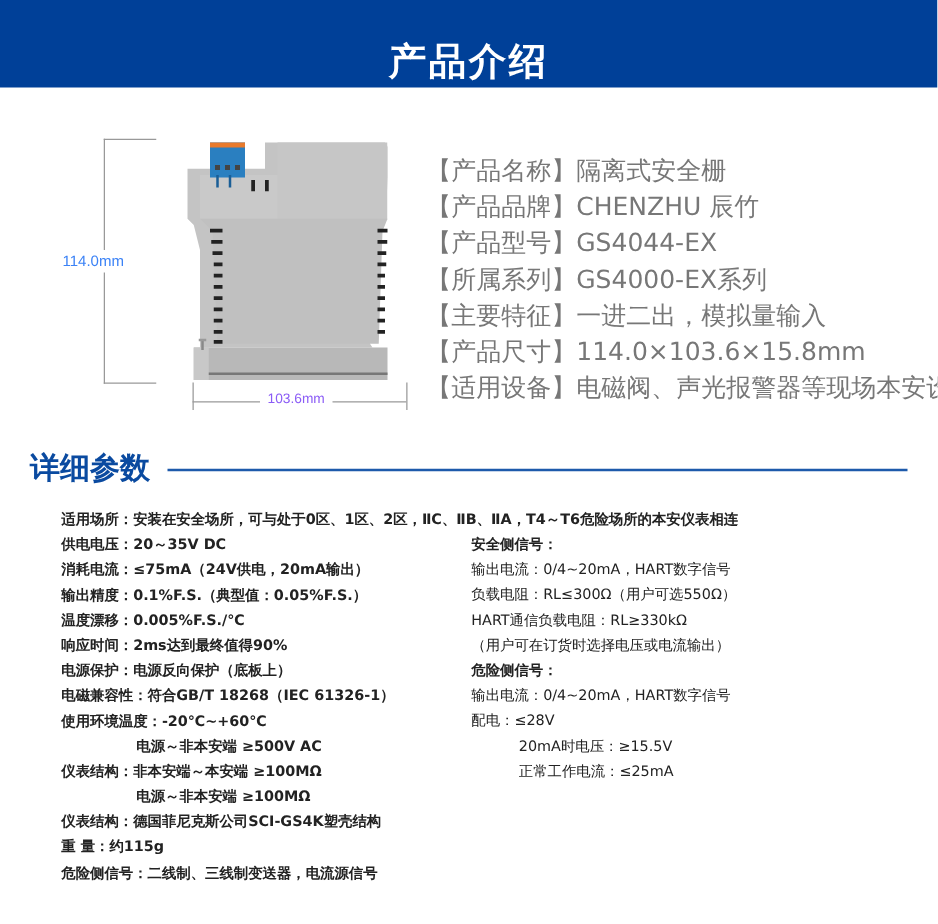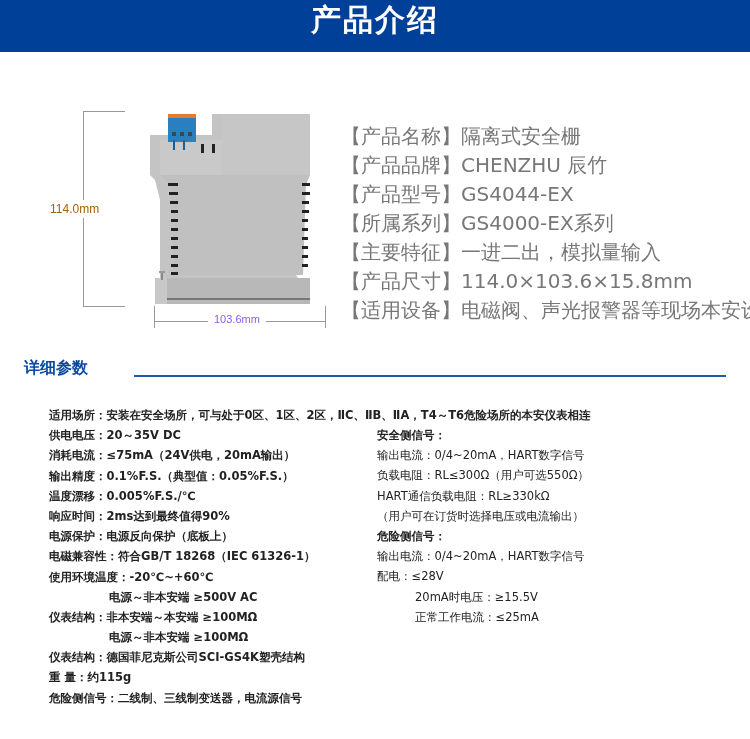--- a/index.html
+++ b/index.html
@@ -1,55 +1,55 @@
 <!DOCTYPE html>
 <html><head>
 <meta charset="utf-8">
 <style>
   html, body { margin: 0; padding: 0; }
   body {
     width: 750px; height: 739px; overflow: hidden; background: #ffffff;
     font-family: "DejaVu Sans", "Liberation Sans", sans-serif; position: relative;
   }
   .banner {
-    position: absolute; left: 0; top: 0; width: 750px; height: 52px;
-    background: #004098; display: flex; align-items: flex-start; justify-content: center;
+    position: absolute; left: 0; top: 0; width: 750px; height: 70px;
+    background: #004098; display: flex; align-items: flex-end; justify-content: center;
   }
   .banner-title {
     color: #ffffff; font-size: 30px; font-weight: bold; letter-spacing: 2px;
     font-family: "DejaVu Sans", sans-serif;
   }
   
   .figure { position: absolute; left: 50px; top: 100px; width: 260px; height: 240px; }
   .dim-h-top { position: absolute; left: 33px; top: 11px; width: 42px; height: 1px; background: #999; }
   .dim-h-bot { position: absolute; left: 33px; top: 206px; width: 42px; height: 1px; background: #999; }
   .dim-v { position: absolute; left: 33px; top: 11px; width: 1px; height: 196px; background: #999; }
   .dim-v-label {
     position: absolute; left: 0; top: 100px; background: #fff; padding: 2px 0;
-    font-size: 12px; color: #a16207; font-family: "Liberation Sans", sans-serif;
+    font-size: 12px; color: #3b82f6; font-family: "Liberation Sans", sans-serif;
   }
   .dim-w-left { position: absolute; left: 104px; top: 206px; width: 1px; height: 22px; background: #999; }
   .dim-w-right { position: absolute; left: 275px; top: 206px; width: 1px; height: 22px; background: #999; }
   .dim-w-line { position: absolute; left: 104px; top: 221px; width: 171px; height: 1px; background: #999; }
   .dim-w-label {
     position: absolute; left: 158px; top: 213px; background: #fff; padding: 0 6px;
     font-size: 11px; color: #8b5cf6; font-family: "Liberation Sans", sans-serif;
   }
   .device { position: absolute; left: 0; top: 0; width: 260px; height: 240px; }
   
   .info { position: absolute; left: 341px; top: 122px; }
   .info-row {
     font-size: 20px; color: #777; height: 29px; line-height: 29px; white-space: nowrap;
     font-family: "DejaVu Sans", sans-serif;
   }
   .info-key { color: #777; }
   .info-val { color: #777; }
   
   .section-title {
-    position: absolute; left: 24px; top: 358px; font-size: 16px; font-weight: bold;
+    position: absolute; left: 24px; top: 358px; font-size: 24px; font-weight: bold;
     color: #0a4aa0; font-family: Liberation Mono, monospace;
   }
   .section-line {
     position: absolute; left: 134px; top: 375px; width: 592px; height: 2px; background: #1d5aab;
   }
   
   .params-left { position: absolute; left: 49px; top: 405px; font-weight: bold; }
   .params-right { position: absolute; left: 377px; top: 425px; }
   .p-row {
     font-size: 11.5px; color: #222; height: 20.2px; line-height: 20.2px; white-space: nowrap;

